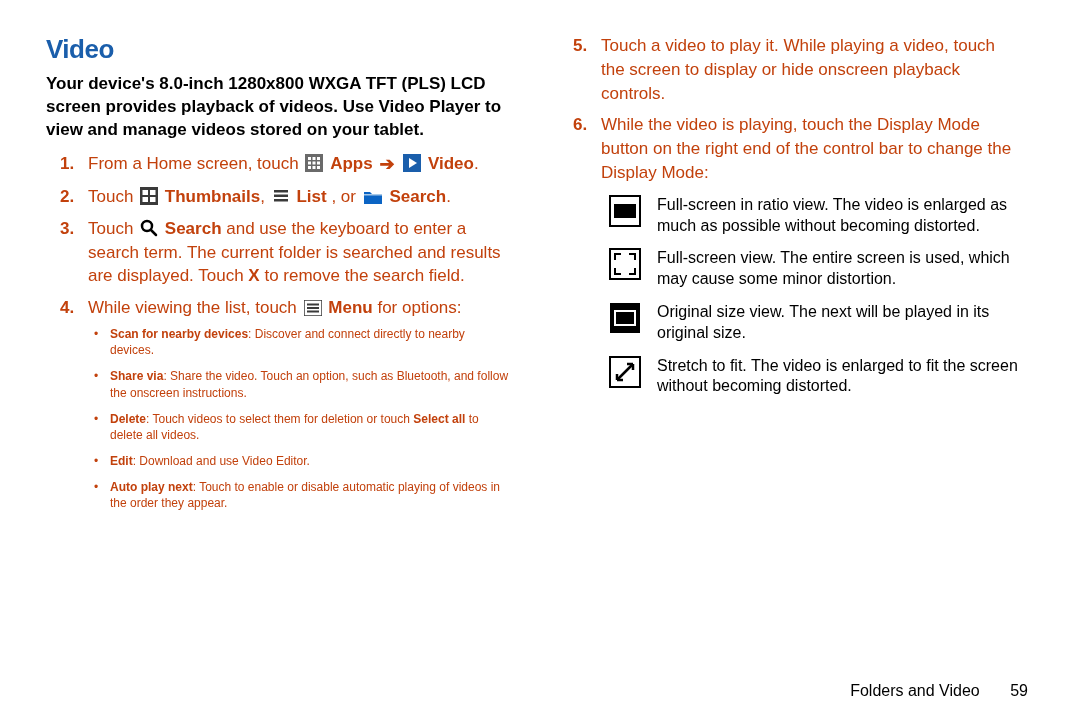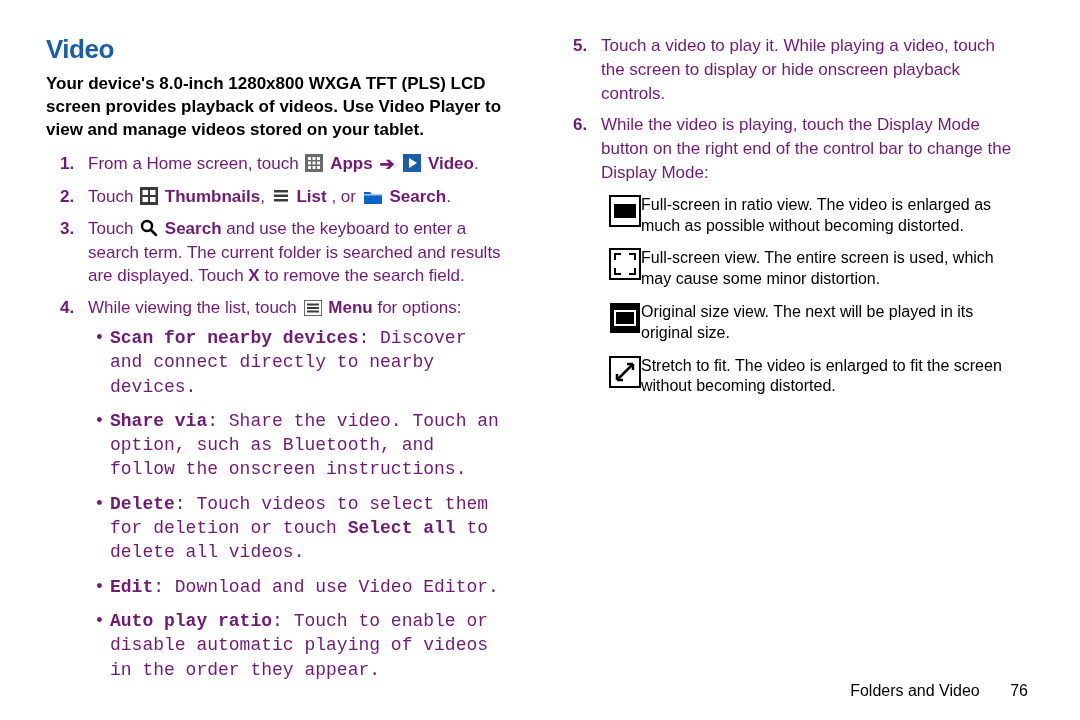--- a/index.html
+++ b/index.html
@@ -41,40 +41,40 @@
     padding: 0 0 0 42px;
     margin: 0;
   }
   ol.steps.start-5 { counter-reset: step 4; }
   ol.steps > li {
     counter-increment: step;
     position: relative;
     font-size: 17px;
     line-height: 1.4;
     margin-bottom: 8px;
-    color: #701a75;
+    color: #c2410c;
   }
   ol.steps > li::before {
     content: counter(step) ".";
     position: absolute;
     left: -28px;
     font-weight: bold;
     font-family: Arial, Helvetica, sans-serif;
   }
   ul.bullets {
     list-style: none;
     padding: 0 0 0 22px;
     margin: 6px 0 0 0;
   }
   ul.bullets > li {
     position: relative;
-    font-size: 18px;
+    font-size: 12px;
     line-height: 1.35;
     margin-bottom: 10px;
-    font-family: Liberation Mono, monospace;
+    font-family: Liberation Sans, sans-serif;
   }
   ul.bullets > li::before {
     content: "•";
     position: absolute;
     left: -16px;
     top: 0;
   }
   .b { font-weight: bold; }
   .ic {
     display: inline-block;
@@ -86,21 +86,21 @@
     font-size: 18px;
     display: inline-block;
     vertical-align: -1px;
     margin: 0 2px;
   }
   .mode-table {
     margin: 10px 0 0 50px;
   }
   .mode-row {
     display: flex;
-    gap: 0;
+    gap: 16px;
     margin-bottom: 12px;
   }
   .mode-icon {
     flex-shrink: 0;
     width: 32px;
     height: 32px;
   }
   .mode-text {
     font-size: 16px;
     line-height: 1.3;
@@ -216,21 +216,21 @@
             </svg>
         </span>
         <span class="b">Menu</span>
         <span> for options:</span>
 
         <ul class="bullets">
           <li><span class="b">Scan for nearby devices</span><span>: Discover and connect directly to nearby devices.</span></li>
           <li><span class="b">Share via</span><span>: Share the video. Touch an option, such as Bluetooth, and follow the onscreen instructions.</span></li>
           <li><span class="b">Delete</span><span>: Touch videos to select them for deletion or touch </span><span class="b">Select all</span><span> to delete all videos.</span></li>
           <li><span class="b">Edit</span><span>: Download and use Video Editor.</span></li>
-          <li><span class="b">Auto play ratio</span><span>: Touch to enable or disable automatic playing of videos in the order they appear.</span></li>
+          <li><span class="b">Auto play next</span><span>: Touch to enable or disable automatic playing of videos in the order they appear.</span></li>
         </ul>
       </li>
     </ol>
   </div>
 
   <div class="col">
     <ol class="steps start-5">
       <li>Touch a video to play it. While playing a video, touch the screen to display or hide onscreen playback controls.</li>
       <li><span>While the video is playing, touch the Display Mode button on the right end of the control bar to change the Display Mode:</span></li>
     </ol>
@@ -278,14 +278,14 @@
             </svg>
         </div>
         <div class="mode-text">Stretch to fit. The video is enlarged to fit the screen without becoming distorted.</div>
       </div>
     </div>
   </div>
 </div>
 
 <div class="footer">
   <span>Folders and Video</span>
-  <span class="page-num">76</span>
+  <span class="page-num">59</span>
 </div>
 
 </body></html>

